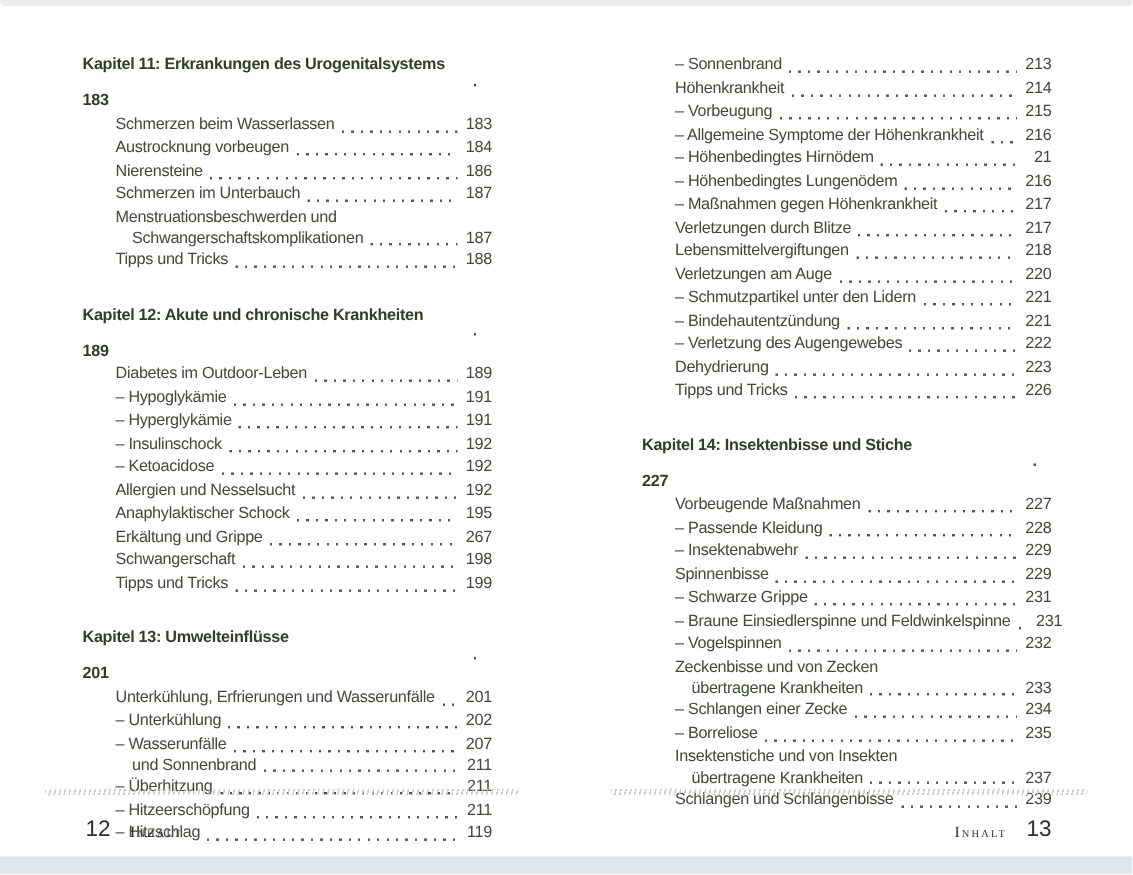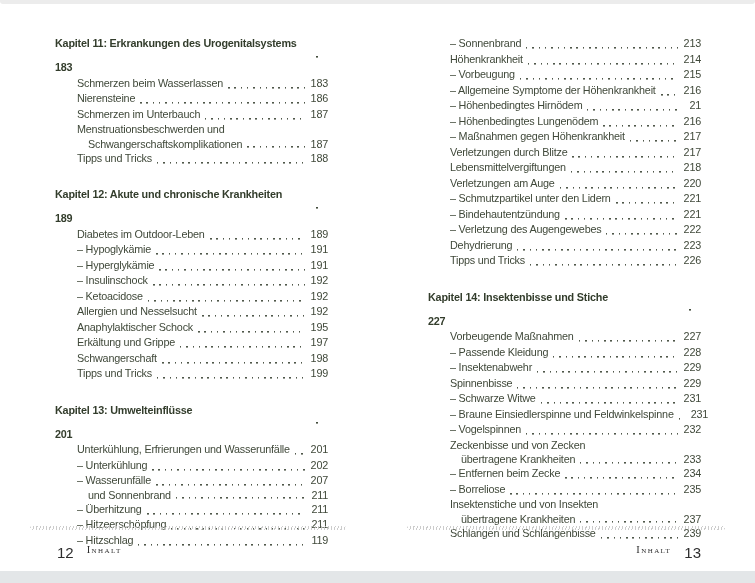--- a/index.html
+++ b/index.html
@@ -55,21 +55,21 @@
     position: absolute; top: 526px; height: 4px; opacity: 0.85;
     background: repeating-linear-gradient(105deg, #c3c3c3 0 1px, rgba(255,255,255,0) 1px 3.2px);
     border-radius: 2px;
   }
   .rule-left  { left: 30px;  width: 316px; }
   .rule-right { left: 407px; width: 318px; }
 
   
   .footer {
     position: absolute; top: 544px;
-    display: flex; align-items: flex-start;
+    display: flex; align-items: flex-end;
     color: var(--footer-ink, #2e2e2e);
   }
   .footer-left  { left: 57px; }
   .footer-right { left: 428px; width: 273px; justify-content: flex-end; }
   .footer .num { font-size: 15px; }
   .footer .running {
     font-family: "Liberation Serif", serif;
     font-variant: small-caps;
     font-size: 10.5px; letter-spacing: 1.4px;
   }
@@ -89,20 +89,25 @@
     <span class="lbl">Kapitel 11: Erkrankungen des Urogenitalsystems</span>
     <span class="leader"></span>
     <span class="pnum">183</span>
   </div>
           <div class="row entry">
     <span class="lbl">Schmerzen beim Wasserlassen</span>
     <span class="leader"></span>
     <span class="pnum">183</span>
   </div>
           <div class="row entry">
+    <span class="lbl">Austrocknung vorbeugen</span>
+    <span class="leader"></span>
+    <span class="pnum">184</span>
+  </div>
+          <div class="row entry">
     <span class="lbl">Nierensteine</span>
     <span class="leader"></span>
     <span class="pnum">186</span>
   </div>
           <div class="row entry">
     <span class="lbl">Schmerzen im Unterbauch</span>
     <span class="leader"></span>
     <span class="pnum">187</span>
   </div>
           <div class="row entry">
@@ -157,21 +162,21 @@
     <span class="pnum">192</span>
   </div>
           <div class="row entry">
     <span class="lbl">Anaphylaktischer Schock</span>
     <span class="leader"></span>
     <span class="pnum">195</span>
   </div>
           <div class="row entry">
     <span class="lbl">Erkältung und Grippe</span>
     <span class="leader"></span>
-    <span class="pnum">197</span>
+    <span class="pnum">267</span>
   </div>
           <div class="row entry">
     <span class="lbl">Schwangerschaft</span>
     <span class="leader"></span>
     <span class="pnum">198</span>
   </div>
           <div class="row entry">
     <span class="lbl">Tipps und Tricks</span>
     <span class="leader"></span>
     <span class="pnum">199</span>
@@ -326,21 +331,21 @@
     <span class="lbl">– Insektenabwehr</span>
     <span class="leader"></span>
     <span class="pnum">229</span>
   </div>
           <div class="row entry">
     <span class="lbl">Spinnenbisse</span>
     <span class="leader"></span>
     <span class="pnum">229</span>
   </div>
           <div class="row entry">
-    <span class="lbl">– Schwarze Witwe</span>
+    <span class="lbl">– Schwarze Grippe</span>
     <span class="leader"></span>
     <span class="pnum">231</span>
   </div>
           <div class="row entry">
     <span class="lbl">– Braune Einsiedlerspinne und Feldwinkelspinne</span>
     <span class="leader"></span>
     <span class="pnum">231</span>
   </div>
           <div class="row entry">
     <span class="lbl">– Vogelspinnen</span>
@@ -350,21 +355,21 @@
           <div class="row entry">
     <span class="lbl">Zeckenbisse und von Zecken</span>
 
   </div>
           <div class="row entry cont">
     <span class="lbl">übertragene Krankheiten</span>
     <span class="leader"></span>
     <span class="pnum">233</span>
   </div>
           <div class="row entry">
-    <span class="lbl">– Entfernen beim Zecke</span>
+    <span class="lbl">– Schlangen einer Zecke</span>
     <span class="leader"></span>
     <span class="pnum">234</span>
   </div>
           <div class="row entry">
     <span class="lbl">– Borreliose</span>
     <span class="leader"></span>
     <span class="pnum">235</span>
   </div>
           <div class="row entry">
     <span class="lbl">Insektenstiche und von Insekten</span>

